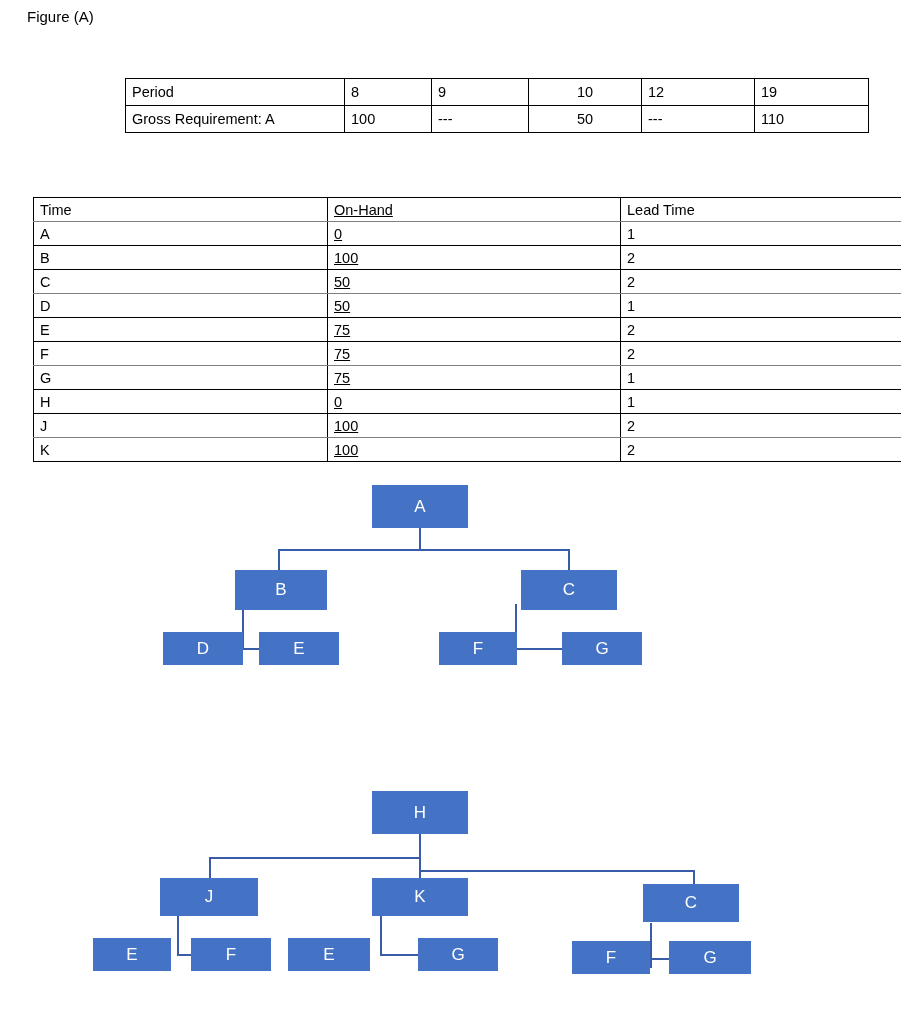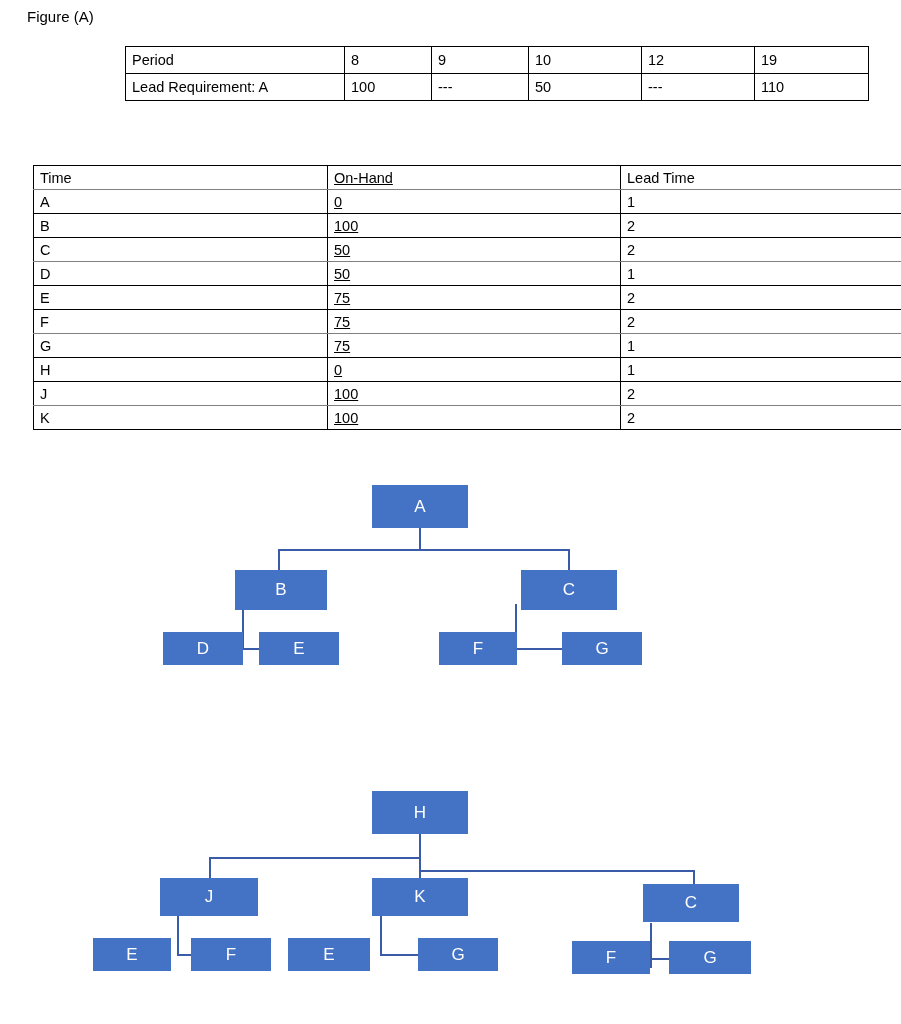--- a/index.html
+++ b/index.html
@@ -28,20 +28,21 @@
   }
 
   
   table.grid {
     position: absolute;
     border-collapse: collapse;
     table-layout: fixed;
     font-size: 14.5px;
     color: #000;
     background: #fff;
+    margin-top: 32px;
   }
   table.grid td {
     border: 1px solid #000;
     padding: 2px 6px;
     vertical-align: middle;
     white-space: nowrap;
     overflow: hidden;
     font-weight: normal;
   }
 
@@ -50,21 +51,21 @@
     left: 125px;
     top: 46px;
     width: 665px;
   }
   #period-table td {
     height: 22px;
   }
   #period-table td.lbl { width: 206px; }
   #period-table td.c0  { width: 74px; }
   #period-table td.c1  { width: 84px; }
-  #period-table td.c2  { width: 100px; }
+  #period-table td.c2  { width: 100px; text-align: center; }
   #period-table td.c3  { width: 100px; }
   #period-table td.c4  { width: 101px; }
 
   
   #item-table {
     left: 33px;
     top: 165px;
     width: 846px;
   }
   #item-table td {
@@ -113,21 +114,21 @@
   <tbody>
     <tr>
       <td class="lbl">Period</td>
       <td class="c0">8</td>
       <td class="c1">9</td>
       <td class="c2">10</td>
       <td class="c3">12</td>
       <td class="c4">19</td>
     </tr>
     <tr>
-      <td class="lbl">Lead Requirement: A</td>
+      <td class="lbl">Gross Requirement: A</td>
       <td class="c0">100</td>
       <td class="c1">---</td>
       <td class="c2">50</td>
       <td class="c3">---</td>
       <td class="c4">110</td>
     </tr>
   </tbody>
 </table>
 
 <table class="grid" id="item-table">

